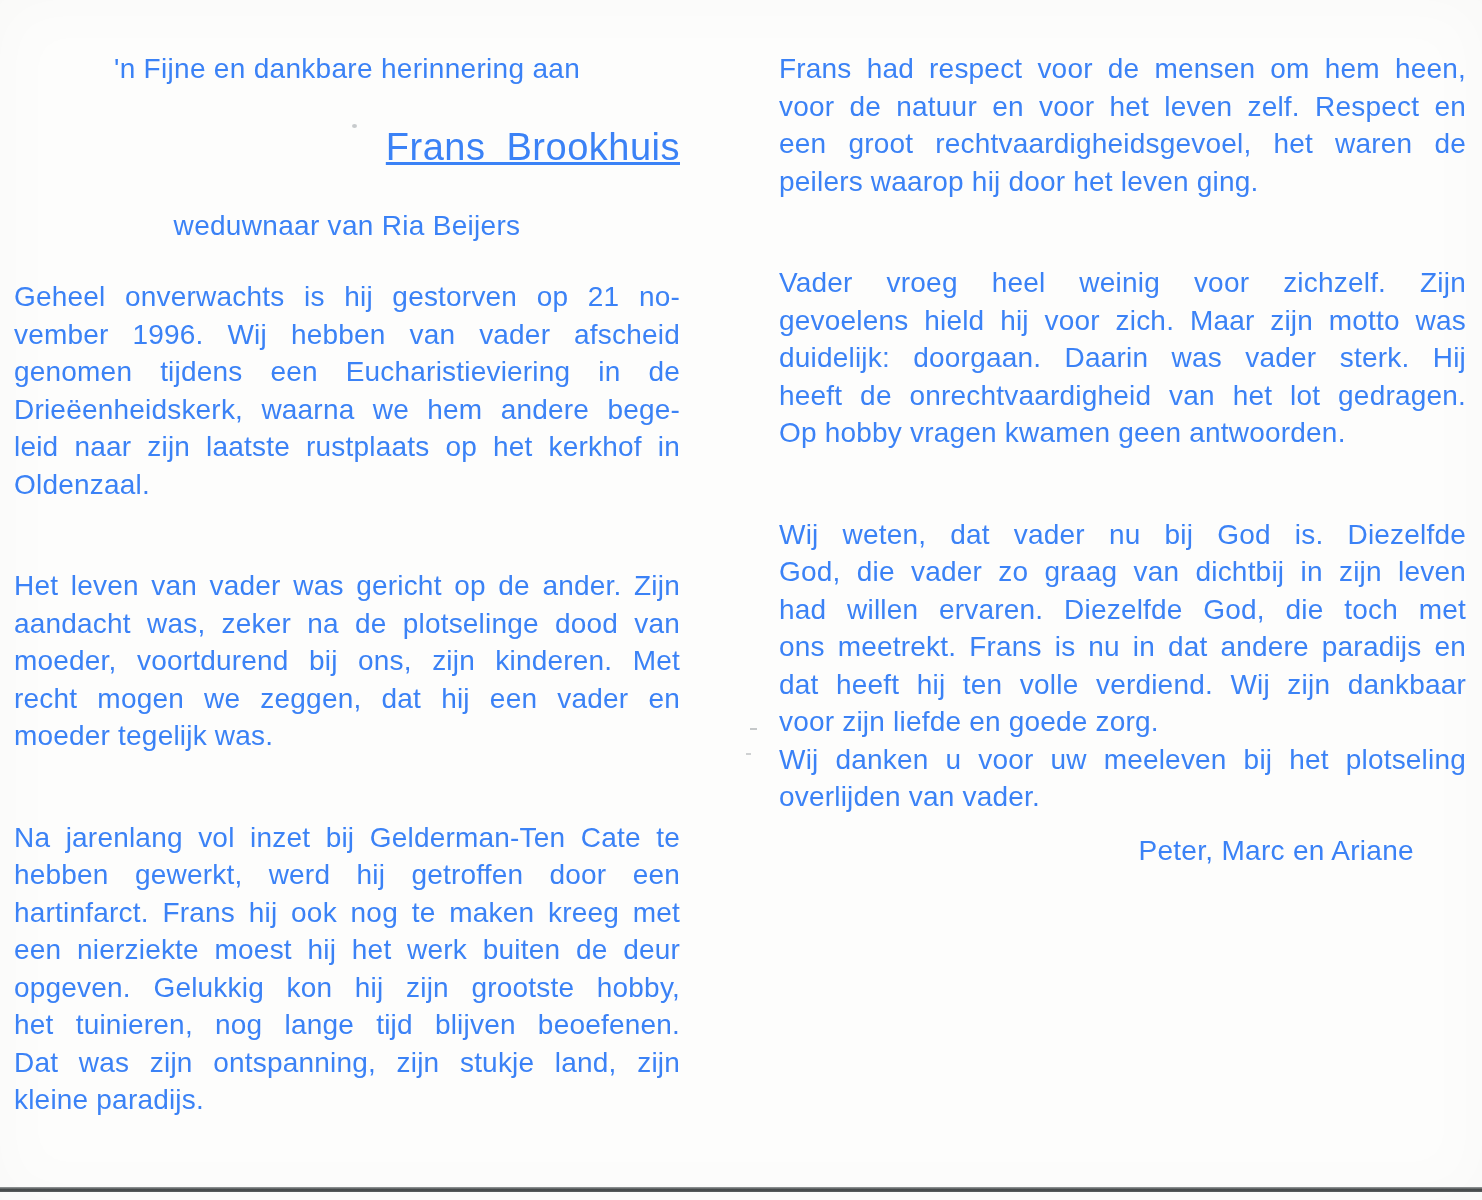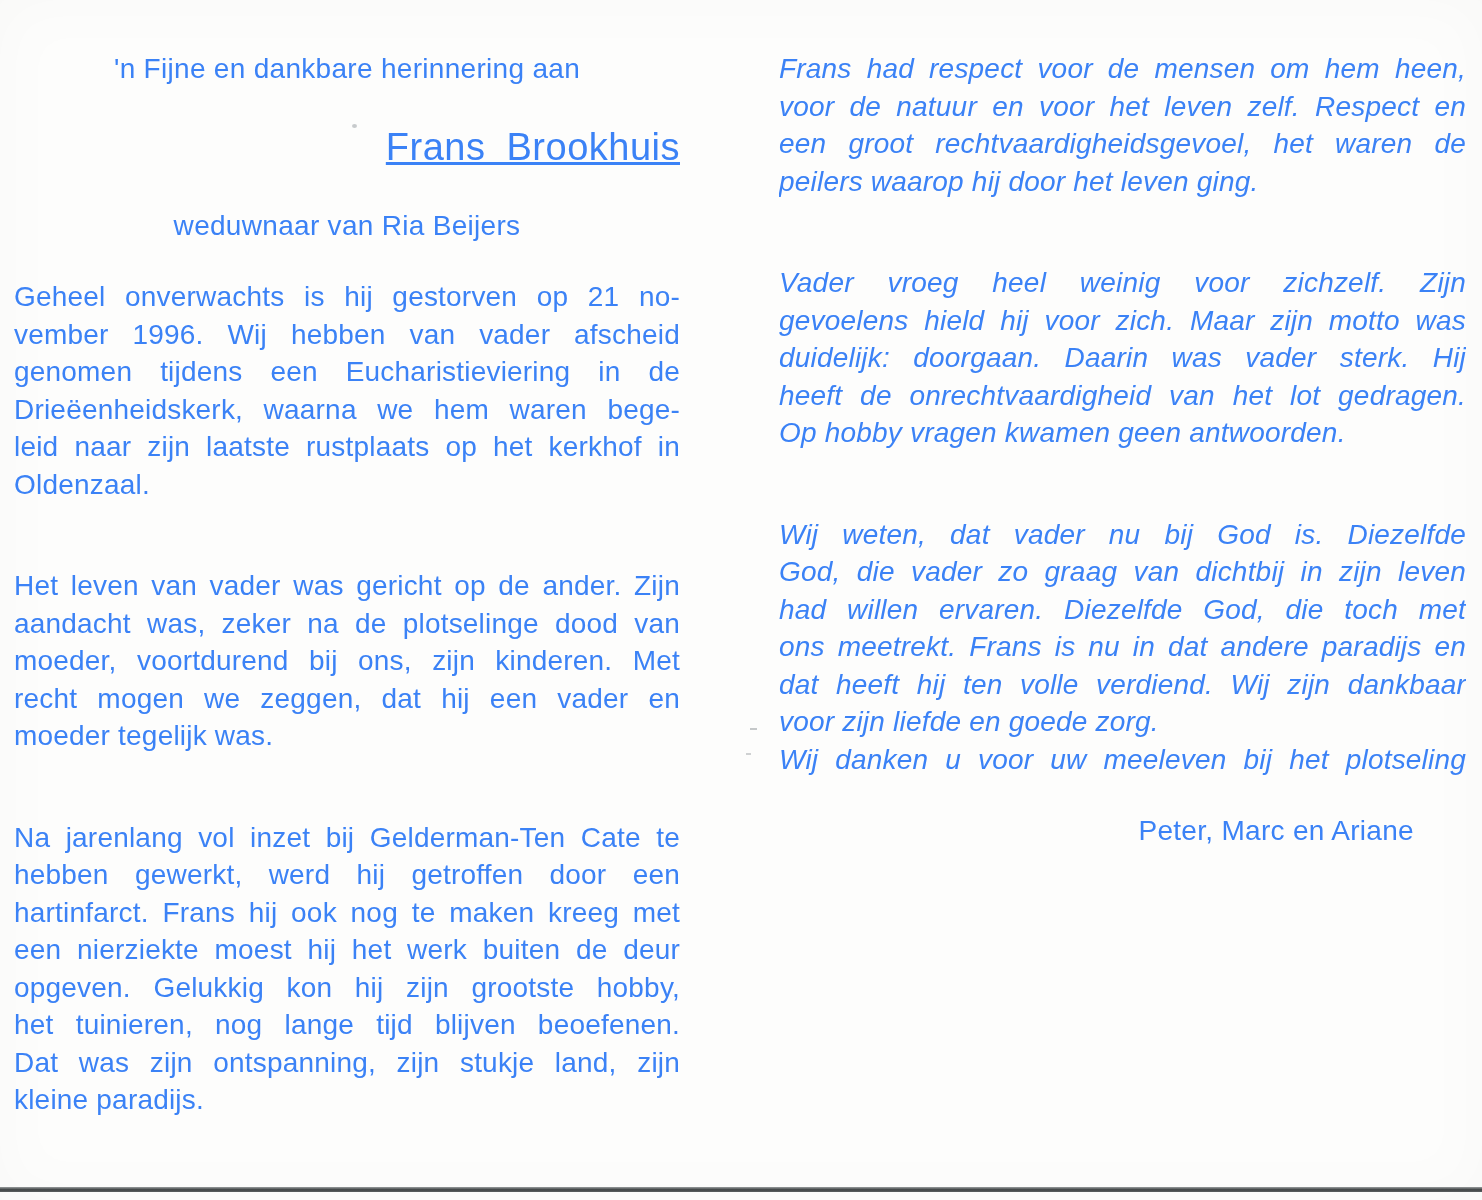--- a/index.html
+++ b/index.html
@@ -41,40 +41,40 @@
   }
   .relation {
     margin-top: 38px;
     text-align: center;
     font-size: 28px;
     line-height: 38px;
     letter-spacing: 0.3px;
   }
 
   .paras { margin-top: 33px; }
-  .col-right .paras { margin-top: 0; font-style: italic; }
+  .col-right .paras { margin-top: 0; }
   .para + .para { margin-top: 64px; }
 
   .line {
     font-size: 28px;
     line-height: 37.5px;
     height: 37.5px;
     letter-spacing: 0.2px;
     text-align: justify;
     text-align-last: justify;
     text-justify: inter-word;
     white-space: normal;
     overflow: hidden;
   }
   .line.last { text-align-last: left; }
 
   .ack { margin-top: 254px; }
 
   .signature {
-    margin-top: 34px;
+    margin-top: 16px;
     padding-right: 52px;
     text-align: right;
     font-size: 28px;
     line-height: 38px;
     letter-spacing: 0.3px;
   }
 
   .scan-edge {
     position: absolute;
     left: 0;
@@ -95,21 +95,21 @@
 
   <div class="col col-left">
     <div class="dedication">'n Fijne en dankbare herinnering aan</div>
     <div class="name">Frans Brookhuis</div>
     <div class="relation">weduwnaar van Ria Beijers</div>
     <div class="paras">
         <div class="para">
           <div class="line">Geheel onverwachts is hij gestorven op 21 no-</div>
           <div class="line">vember 1996. Wij hebben van vader afscheid</div>
           <div class="line">genomen tijdens een Eucharistieviering in de</div>
-          <div class="line">Drieëenheidskerk, waarna we hem waren bege-</div>
+          <div class="line">Drieëenheidskerk, waarna we hem andere bege-</div>
           <div class="line">leid naar zijn laatste rustplaats op het kerkhof in</div>
           <div class="line last">Oldenzaal.</div>
         </div>
         <div class="para">
           <div class="line">Het leven van vader was gericht op de ander. Zijn</div>
           <div class="line">aandacht was, zeker na de plotselinge dood van</div>
           <div class="line">moeder, voortdurend bij ons, zijn kinderen. Met</div>
           <div class="line">recht mogen we zeggen, dat hij een vader en</div>
           <div class="line last">moeder tegelijk was.</div>
         </div>
@@ -146,20 +146,21 @@
           <div class="line">God, die vader zo graag van dichtbij in zijn leven</div>
           <div class="line">had willen ervaren. Diezelfde God, die toch met</div>
           <div class="line">ons meetrekt. Frans is nu in dat andere paradijs en</div>
           <div class="line">dat heeft hij ten volle verdiend. Wij zijn dankbaar</div>
           <div class="line last">voor zijn liefde en goede zorg.</div>
         </div>
       </div>
     <div class="paras ack">
         <div class="para">
           <div class="line">Wij danken u voor uw meeleven bij het plotseling</div>
+          <div class="line last">overlijden van vader.</div>
         </div>
       </div>
     <div class="signature">Peter, Marc en Ariane</div>
   </div>
 
   <div class="speck speck-1"></div>
   <div class="speck speck-2"></div>
   <div class="speck speck-3"></div>
   <div class="scan-edge"></div>
 

